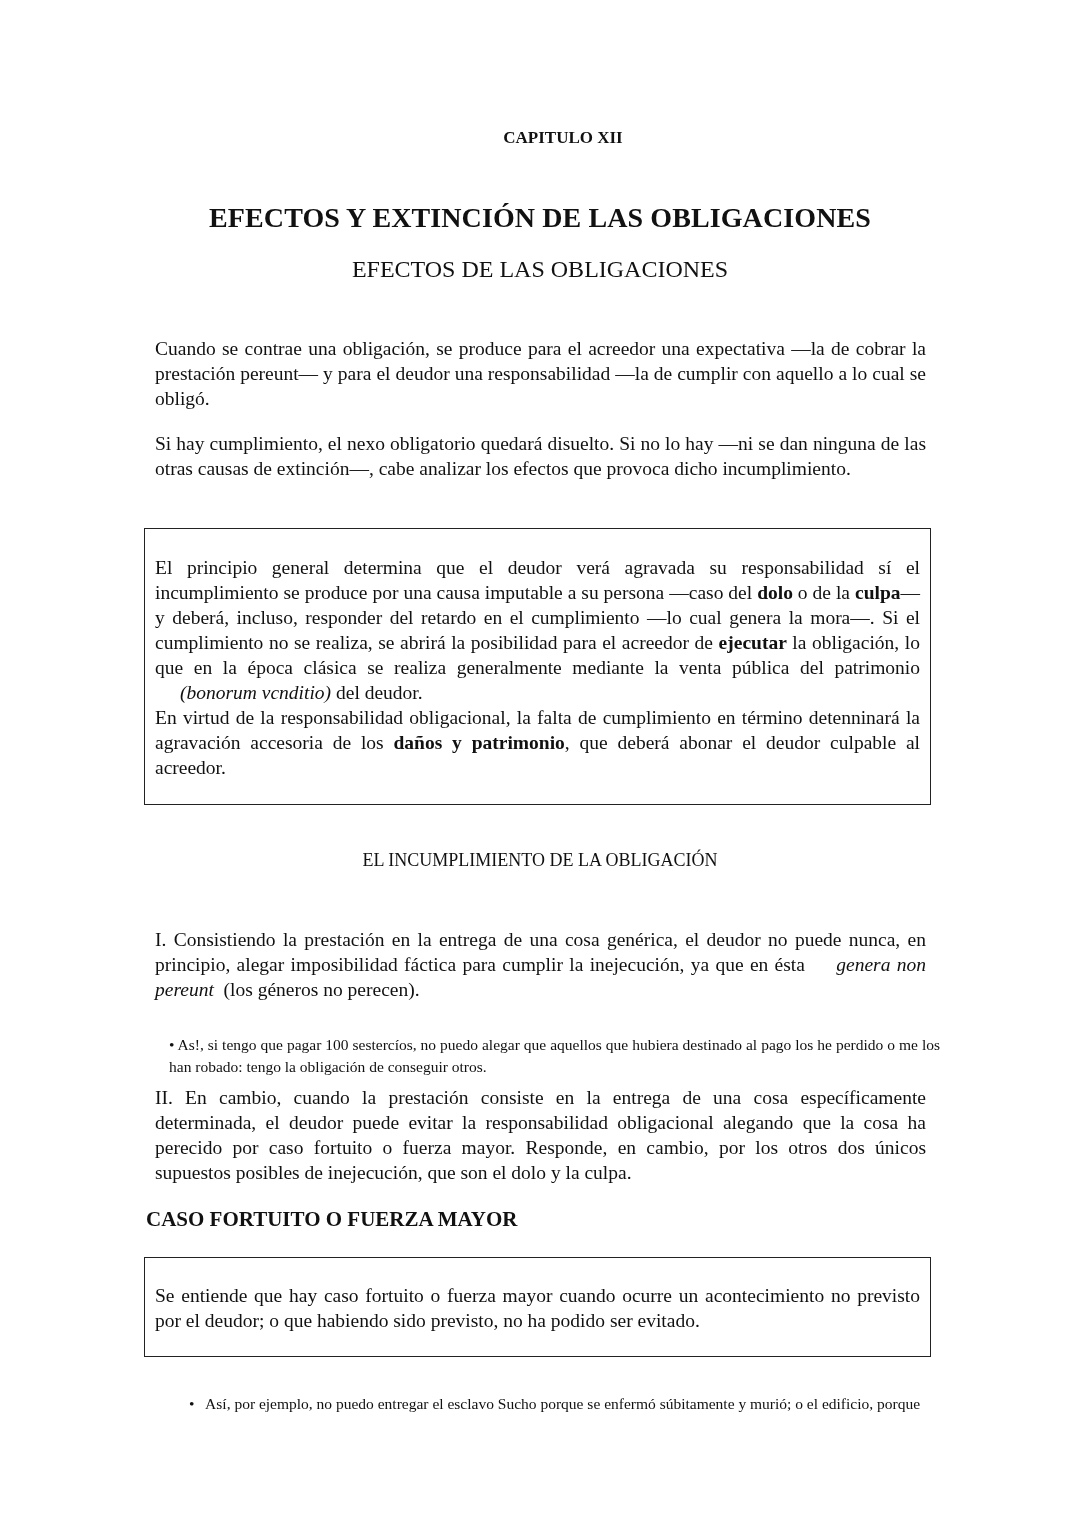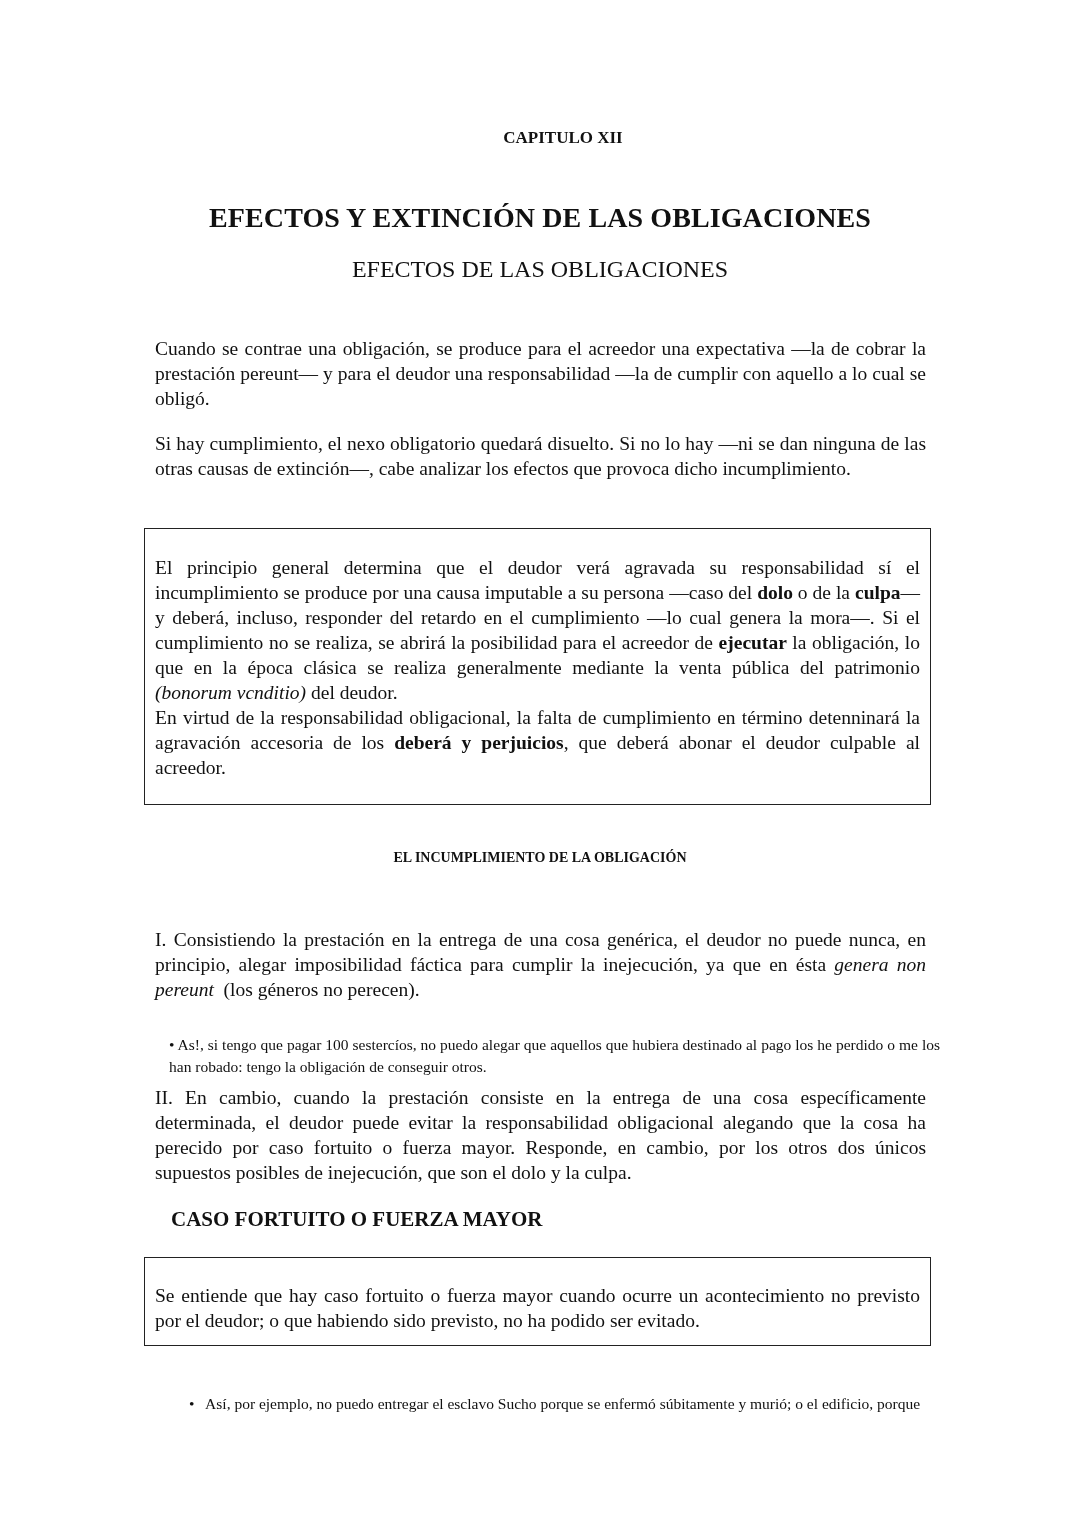--- a/index.html
+++ b/index.html
@@ -18,54 +18,54 @@
   }
   .para.lastleft { text-align-last: left; }
   .box {
     position: absolute; border: 1.5px solid #222222; box-sizing: border-box;
   }
   .box .inner {
     position: absolute; left: 10px; right: 10px; font-size: 19.5px; line-height: 25px;
     text-align: justify;
   }
   .box .inner p { margin: 0; text-align: justify; }
-  .section-head { top: 850px; font-size: 14px; font-weight: bold; }
+  .section-head { top: 850px; font-size: 18px; font-weight: normal; }
   .small {
     left: 155px; width: 771px; font-size: 15.5px; line-height: 22px; text-align: justify; margin: 14px;
   }
-  .subhead { left: 171px; top: 1207px; font-size: 21px; font-weight: bold; }
+  .subhead { left: 146px; top: 1207px; font-size: 21px; font-weight: bold; }
   b { font-weight: bold; }
-  i { font-style: italic; }
+  i { font-style: italic; margin-left: 25px; }
 </style>
 </head>
 <body>
 
 <div class="abs center chapter">CAPITULO XII</div>
 <div class="abs center title">EFECTOS Y EXTINCIÓN DE LAS OBLIGACIONES</div>
 <div class="abs center subtitle">EFECTOS DE LAS OBLIGACIONES</div>
 
 <p class="abs para lastleft" style="top:336px;">Cuando se contrae una obligación, se produce para el acreedor una expectativa —la de cobrar la prestación pereunt— y para el deudor una responsabilidad —la de cumplir con aquello a lo cual se obligó.</p>
 <p class="abs para lastleft" style="top:431px;">Si hay cumplimiento, el nexo obligatorio quedará disuelto. Si no lo hay —ni se dan ninguna de las otras causas de extinción—, cabe analizar los efectos que provoca dicho incumplimiento.</p>
 
 <div class="box" style="left:144px; top:528px; width:787px; height:277px;">
   <div class="inner" style="top:26px;">
     <p style="text-align-last:left;"><span>El principio general determina que el deudor verá agravada su responsabilidad sí el incumplimiento se produce por una causa imputable a su persona —caso del </span><b>dolo</b><span> o de la </span><b>culpa</b><span>— y deberá, incluso, responder del retardo en el cumplimiento —lo cual genera la mora—. Si el cumplimiento no se realiza, se abrirá la posibilidad para el acreedor de </span><b>ejecutar</b><span> la obligación, lo que en la época clásica se realiza generalmente mediante la venta pública del patrimonio </span><i>(bonorum vcnditio)</i><span> del deudor.</span></p>
-    <p style="text-align-last:left;"><span>En virtud de la responsabilidad obligacional, la falta de cumplimiento en término detenninará la agravación accesoria de los </span><b>deberá y perjuicios</b><span>, que deberá abonar el deudor culpable al acreedor.</span></p>
+    <p style="text-align-last:left;"><span>En virtud de la responsabilidad obligacional, la falta de cumplimiento en término detenninará la agravación accesoria de los </span><b>daños y patrimonio</b><span>, que deberá abonar el deudor culpable al acreedor.</span></p>
   </div>
 </div>
 
 <div class="abs center section-head">EL INCUMPLIMIENTO DE LA OBLIGACIÓN</div>
 
 <p class="abs para lastleft" style="top:927px;"><span>I.   Consistiendo la prestación en la entrega de una cosa genérica, el deudor no puede nunca, en principio, alegar imposibilidad fáctica para cumplir la inejecución, ya que en ésta </span><i>genera non pereunt</i><span style="white-space:pre-wrap;">  (los géneros no perecen).</span></p>
 
 <p class="abs small" style="top:1020px; text-align-last:left;">• As!, si tengo que pagar 100 sestercíos, no puedo alegar que aquellos que hubiera destinado al pago los he perdido o me los han robado: tengo la obligación de conseguir otros.</p>
 
 <p class="abs para lastleft" style="top:1085px;">II.  En cambio, cuando la prestación consiste en la entrega de una cosa específicamente determinada, el deudor puede evitar la responsabilidad obligacional alegando que la cosa ha perecido por caso fortuito o fuerza mayor. Responde, en cambio, por los otros dos únicos supuestos posibles de inejecución, que son el dolo y la culpa.</p>
 
 <div class="abs subhead">CASO FORTUITO O FUERZA MAYOR</div>
 
-<div class="box" style="left:144px; top:1257px; width:787px; height:89px;">
+<div class="box" style="left:144px; top:1257px; width:787px; height:100px;">
   <div class="inner" style="top:25px;">
     <p style="text-align-last:left;">Se entiende que hay caso fortuito o fuerza mayor cuando ocurre un acontecimiento no previsto por el deudor; o que habiendo sido previsto, no ha podido ser evitado.</p>
   </div>
 </div>
 
 <p class="abs small" style="top:1379px; white-space:pre; text-align:center;">•   Así, por ejemplo, no puedo entregar el esclavo Sucho porque se enfermó súbitamente y murió; o el edificio, porque</p>
 
 </body></html>

